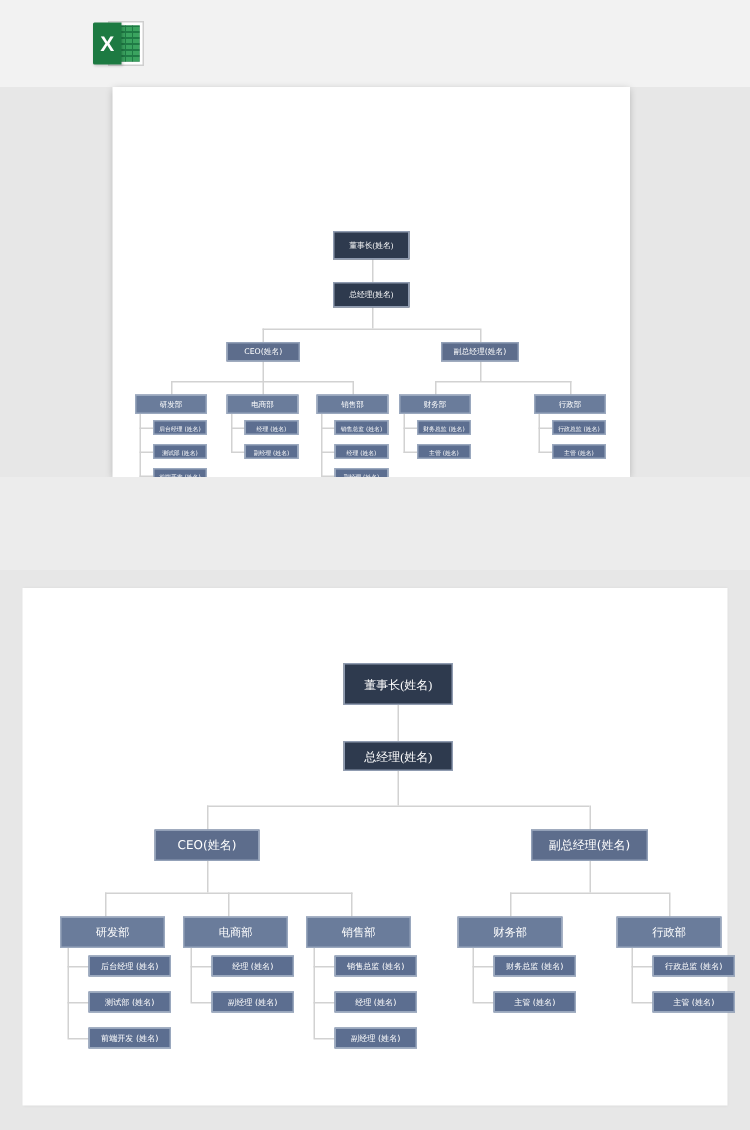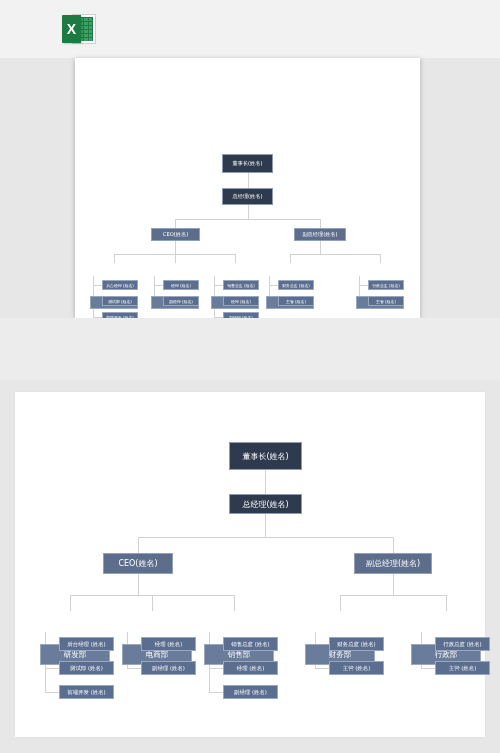--- a/index.html
+++ b/index.html
@@ -54,23 +54,23 @@
   
   .chart{position:absolute;left:0;top:0;width:100%;height:100%;}
   .node{
     position:absolute;box-sizing:border-box;
     display:flex;align-items:center;justify-content:center;
     color:#ffffff;text-align:center;
     font-family:"DejaVu Sans",sans-serif;
     white-space:nowrap;overflow:hidden;
     border-style:solid;
   }
-  .lvl1{background:#2e3a4e;border-color:#8f9bb0;}
+  .lvl1{background:#2e3a4e;border-color:#8f9bb0;font-family:Liberation Serif, serif;}
   .lvl2{background:#5d6d8c;border-color:#93a1b8;}
-  .lvl3{background:#6a7c9b;border-color:#9aa8be;margin-top:33px;}
+  .lvl3{background:#6a7c9b;border-color:#9aa8be;}
   .lvl4{background:#5c6e90;border-color:#9aa8be;}
   .line{position:absolute;background:#d2d2d2;}
 
   
   .t .node{border-width:1px;}
   .t .lvl1{font-size:5.2px;}
   .t .lvl2{font-size:5.2px;}
   .t .lvl3{font-size:5px;}
   .t .lvl4{font-size:3.9px;}
 

